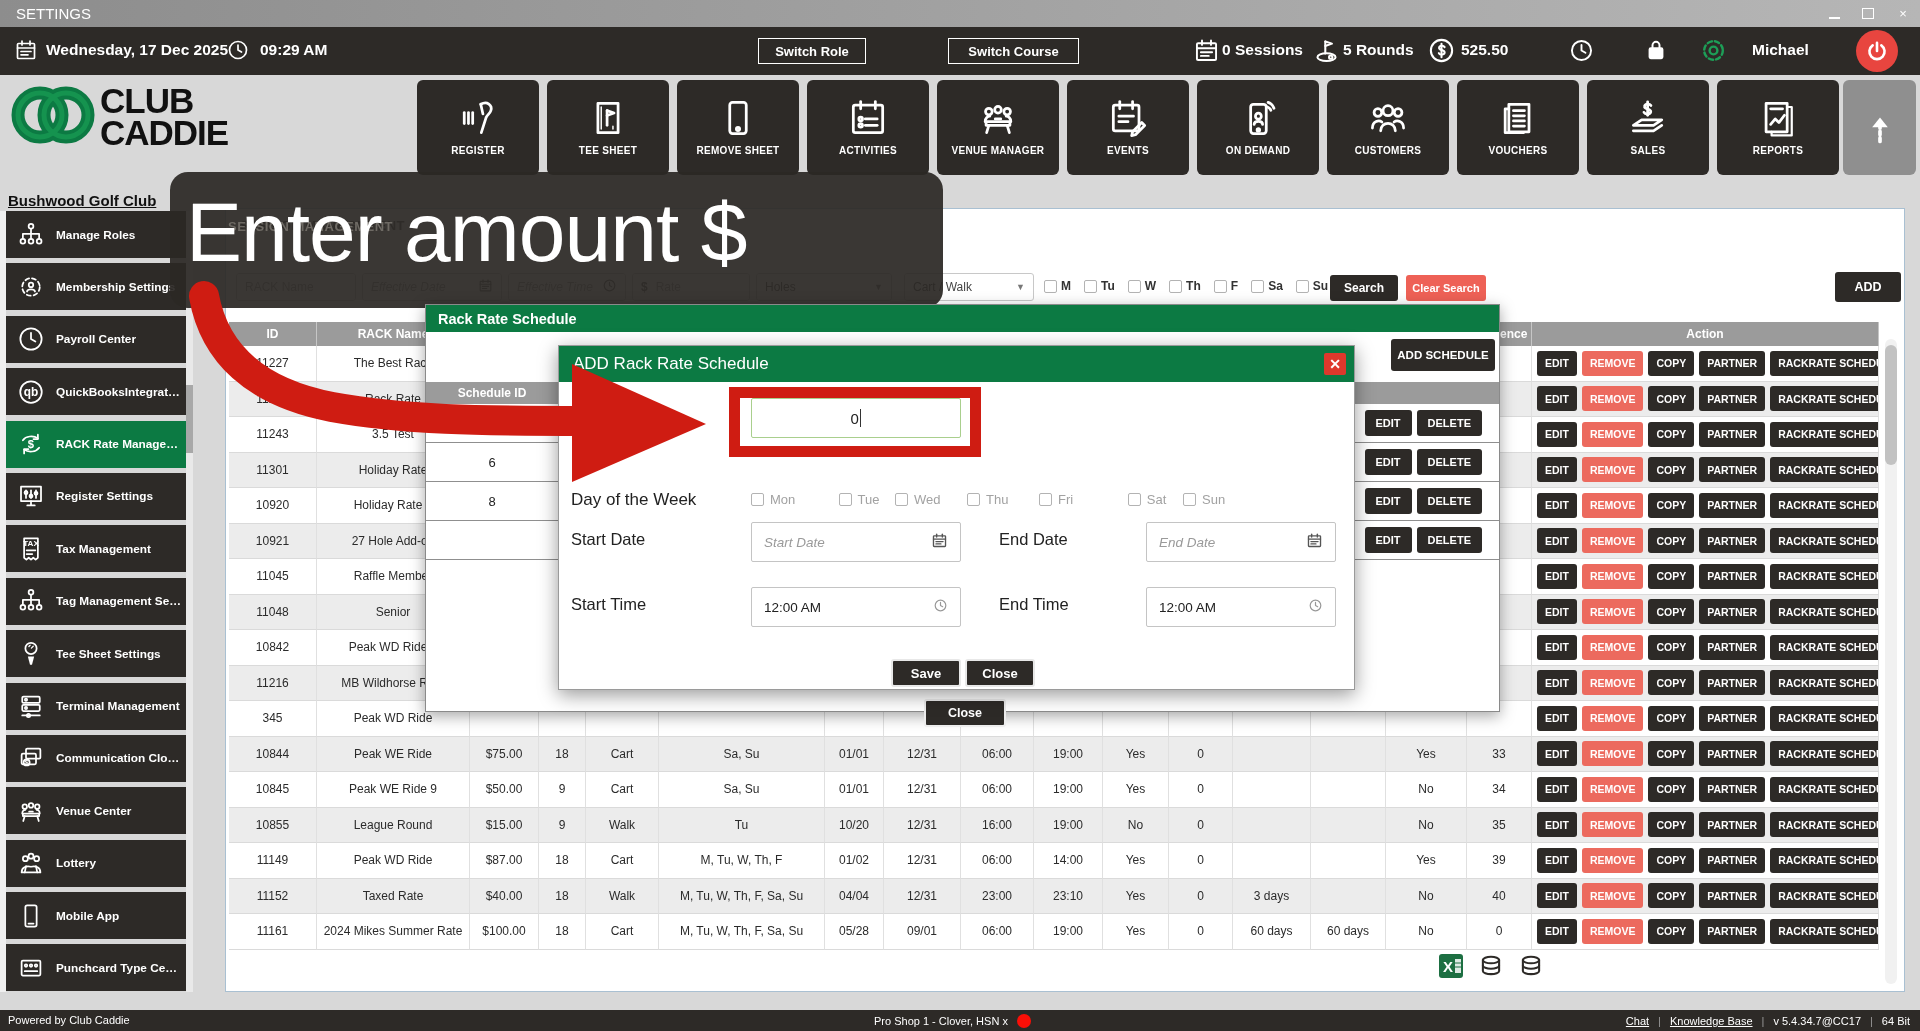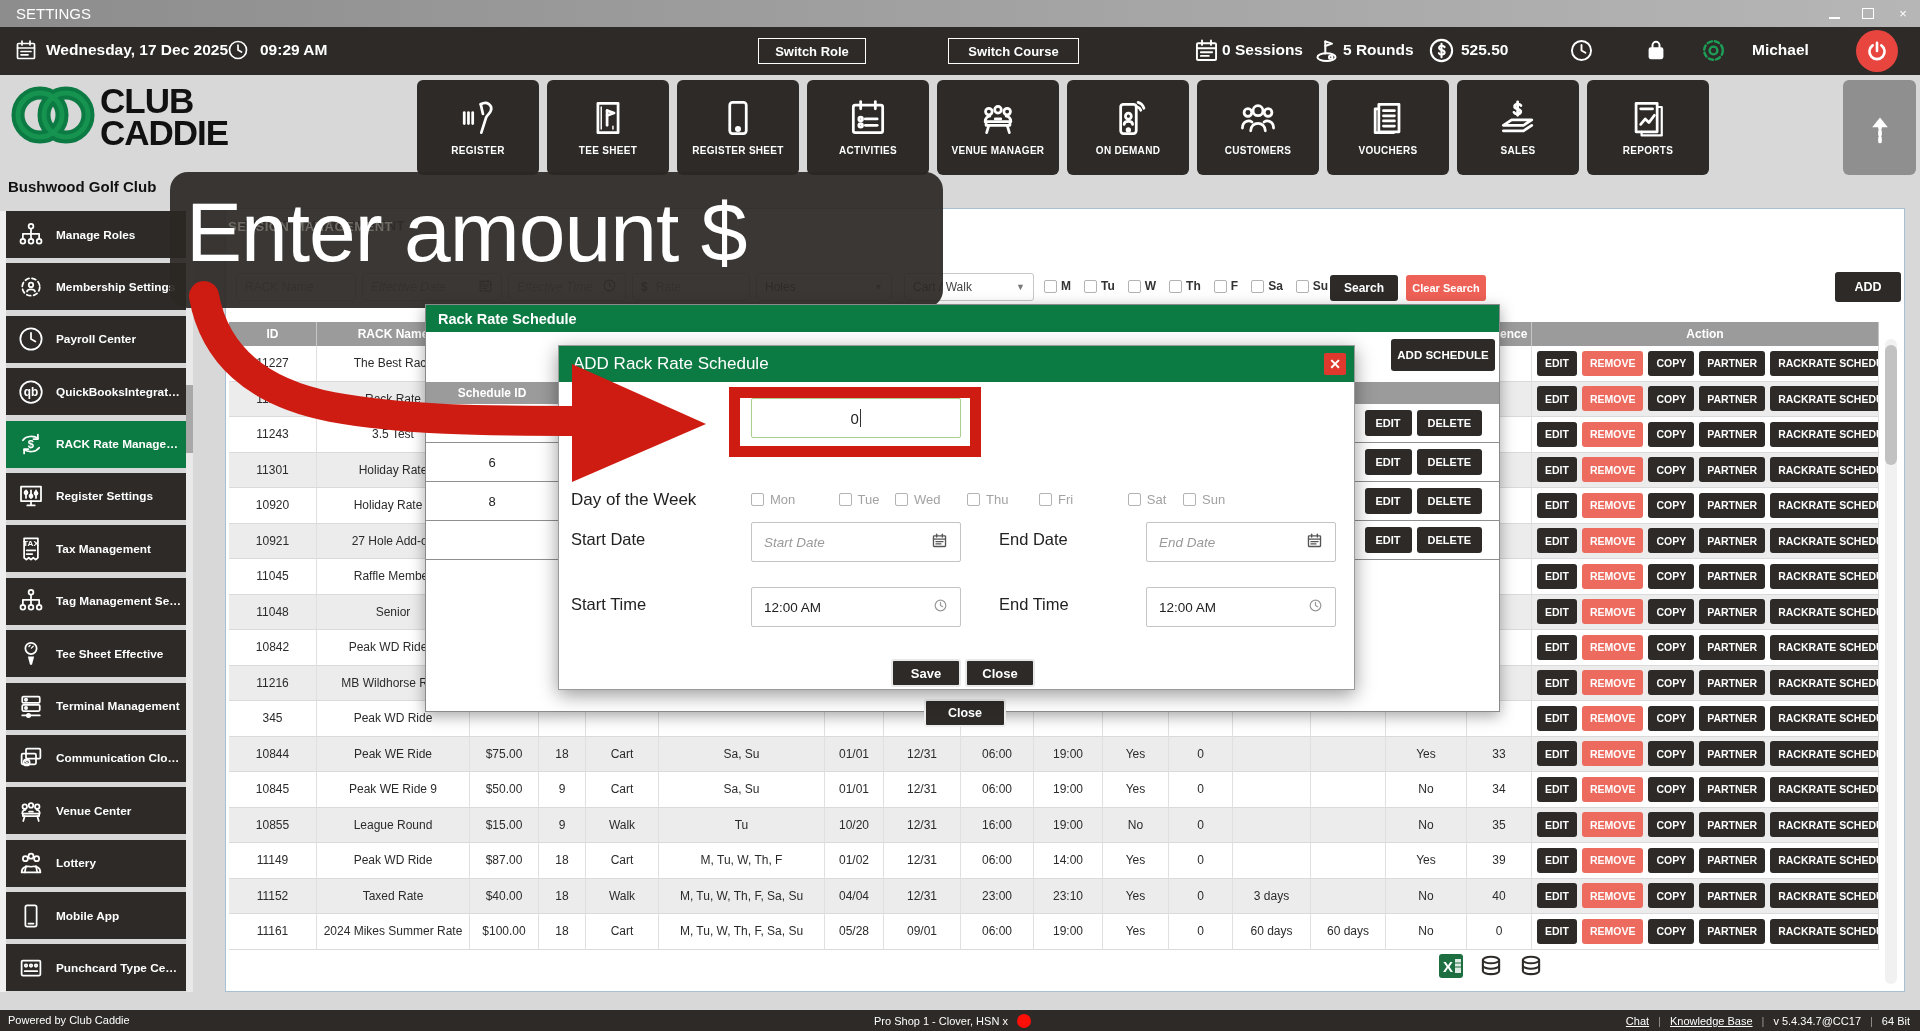--- a/index.html
+++ b/index.html
@@ -180,21 +180,21 @@
     <span class="abs" style="left:10px;top:8px;" id="ic-logo"><svg width="88" height="64" viewBox="0 0 88 64">
           <circle cx="30" cy="32" r="22" fill="none" stroke="#0c7a43" stroke-width="13"></circle>
           <circle cx="56" cy="32" r="22" fill="none" stroke="#0c7a43" stroke-width="13"></circle>
           <circle cx="30" cy="32" r="22" fill="none" stroke="#15934f" stroke-width="5"></circle>
           <circle cx="56" cy="32" r="22" fill="none" stroke="#15934f" stroke-width="5"></circle>
         </svg></span>
     <div class="abs" style="left:100px;top:10px;">
       <div class="brandtxt">CLUB</div>
       <div class="brandtxt">CADDIE</div>
     </div>
-    <div class="abs facility" style="left:8px;top:103px;">Bushwood Golf Club</div>
+    <div class="abs facility" style="left:8px;top:117px;text-decoration:underline;">Bushwood Golf Club</div>
     <div class="abs flex" style="left:417px;top:5px;gap:8px;" id="nav-items">
         <div class="nav-btn">
           <div class="nav-icon">
             <svg width="44" height="44" viewBox="0 0 24 24" fill="none" stroke="#fff" stroke-width="1.5" stroke-linecap="round" stroke-linejoin="round">
               <line x1="4.5" y1="9" x2="4.5" y2="15"></line>
               <line x1="6.8" y1="9" x2="6.8" y2="15"></line>
               <line x1="9.1" y1="9" x2="9.1" y2="15"></line>
               <path d="M13.5 4.5c3.5-2 6.5.5 5.5 3.5-.5 1.6-2 2.3-2.6 3.8L13.8 20" fill="none"></path>
               <path d="M13.5 4.5l1.2 5.3" fill="none"></path>
             </svg>
@@ -212,21 +212,21 @@
           </div>
           <div class="nav-label">TEE SHEET</div>
         </div>
         <div class="nav-btn">
           <div class="nav-icon">
             <svg width="44" height="44" viewBox="0 0 24 24" fill="none" stroke="#fff" stroke-width="1.5" stroke-linecap="round" stroke-linejoin="round">
               <rect x="7.5" y="3.5" width="9" height="17" rx="1.5" fill="none"></rect>
               <circle cx="12" cy="18" r="0.9"></circle>
             </svg>
           </div>
-          <div class="nav-label">REGISTER SHEET</div>
+          <div class="nav-label">REMOVE SHEET</div>
         </div>
         <div class="nav-btn">
           <div class="nav-icon">
             <svg width="44" height="44" viewBox="0 0 24 24" fill="none" stroke="#fff" stroke-width="1.5" stroke-linecap="round" stroke-linejoin="round">
               <rect x="4" y="5" width="16" height="15" rx="1" fill="none"></rect>
               <line x1="8" y1="3" x2="8" y2="7"></line>
               <line x1="16" y1="3" x2="16" y2="7"></line>
               <circle cx="8" cy="12.5" r="1"></circle>
               <line x1="10.5" y1="12.5" x2="17" y2="12.5"></line>
               <circle cx="8" cy="16" r="1"></circle>
@@ -244,20 +244,32 @@
               <path d="M5 14c0-2 1.5-3 2.5-3M19 14c0-2-1.5-3-2.5-3M10.5 12.5h3" fill="none"></path>
               <rect x="5.5" y="14" width="13" height="2" fill="none"></rect>
               <path d="M7 16l-1.2 4M17 16l1.2 4" fill="none"></path>
             </svg>
           </div>
           <div class="nav-label">VENUE MANAGER</div>
         </div>
         <div class="nav-btn">
           <div class="nav-icon">
             <svg width="44" height="44" viewBox="0 0 24 24" fill="none" stroke="#fff" stroke-width="1.5" stroke-linecap="round" stroke-linejoin="round">
+              <rect x="4" y="5" width="14" height="14" rx="1" fill="none"></rect>
+              <line x1="7.5" y1="3" x2="7.5" y2="7"></line>
+              <line x1="14.5" y1="3" x2="14.5" y2="7"></line>
+              <path d="M7 11h8M7 14h5" fill="none"></path>
+              <path d="M14.5 19.5l5-5 1.6 1.6-5 5-2.1.5z" fill="none"></path>
+            </svg>
+          </div>
+          <div class="nav-label">EVENTS</div>
+        </div>
+        <div class="nav-btn">
+          <div class="nav-icon">
+            <svg width="44" height="44" viewBox="0 0 24 24" fill="none" stroke="#fff" stroke-width="1.5" stroke-linecap="round" stroke-linejoin="round">
               <rect x="8" y="4.5" width="8.5" height="16" rx="1.5" fill="none"></rect>
               <circle cx="12.2" cy="11" r="1.6" fill="none"></circle>
               <path d="M9.9 15.5c0-2.2 4.6-2.2 4.6 0" fill="none"></path>
               <path d="M17.5 3.5c1.6.5 2.7 1.6 3.2 3.2M17.2 6c.9.3 1.5 1 1.8 1.8" fill="none"></path>
               <circle cx="12.2" cy="18.5" r="0.7"></circle>
             </svg>
           </div>
           <div class="nav-label">ON DEMAND</div>
         </div>
         <div class="nav-btn">
@@ -409,21 +421,21 @@
         <span class="side-label">Tag Management Setti...</span>
       </div>
       <div class="side-item">
         <span class="side-icon">
           <svg width="30" height="30" viewBox="0 0 24 24" fill="none" stroke="#fff" stroke-width="1.4" stroke-linecap="round" stroke-linejoin="round">
             <circle cx="12" cy="7.5" r="4.5" fill="none"></circle>
             <path d="M9.5 14h5l-1.7 6.5h-1.6z" fill="#fff" stroke="none"></path>
             <path d="M10.3 6l1-1M12.3 7.3l1.5-1.5" stroke-width="1"></path>
           </svg>
         </span>
-        <span class="side-label">Tee Sheet Effective</span>
+        <span class="side-label">Tee Sheet Settings</span>
       </div>
       <div class="side-item">
         <span class="side-icon">
           <svg width="30" height="30" viewBox="0 0 24 24" fill="none" stroke="#fff" stroke-width="1.4" stroke-linecap="round" stroke-linejoin="round">
             <rect x="5" y="4.5" width="14" height="5" rx="1" fill="none"></rect>
             <rect x="5" y="11" width="14" height="5" rx="1" fill="none"></rect>
             <circle cx="8" cy="7" r="0.9"></circle>
             <circle cx="8" cy="13.5" r="0.9"></circle>
             <path d="M5 19.5h14" fill="none"></path>
             <circle cx="10" cy="19.5" r="1.3"></circle>

